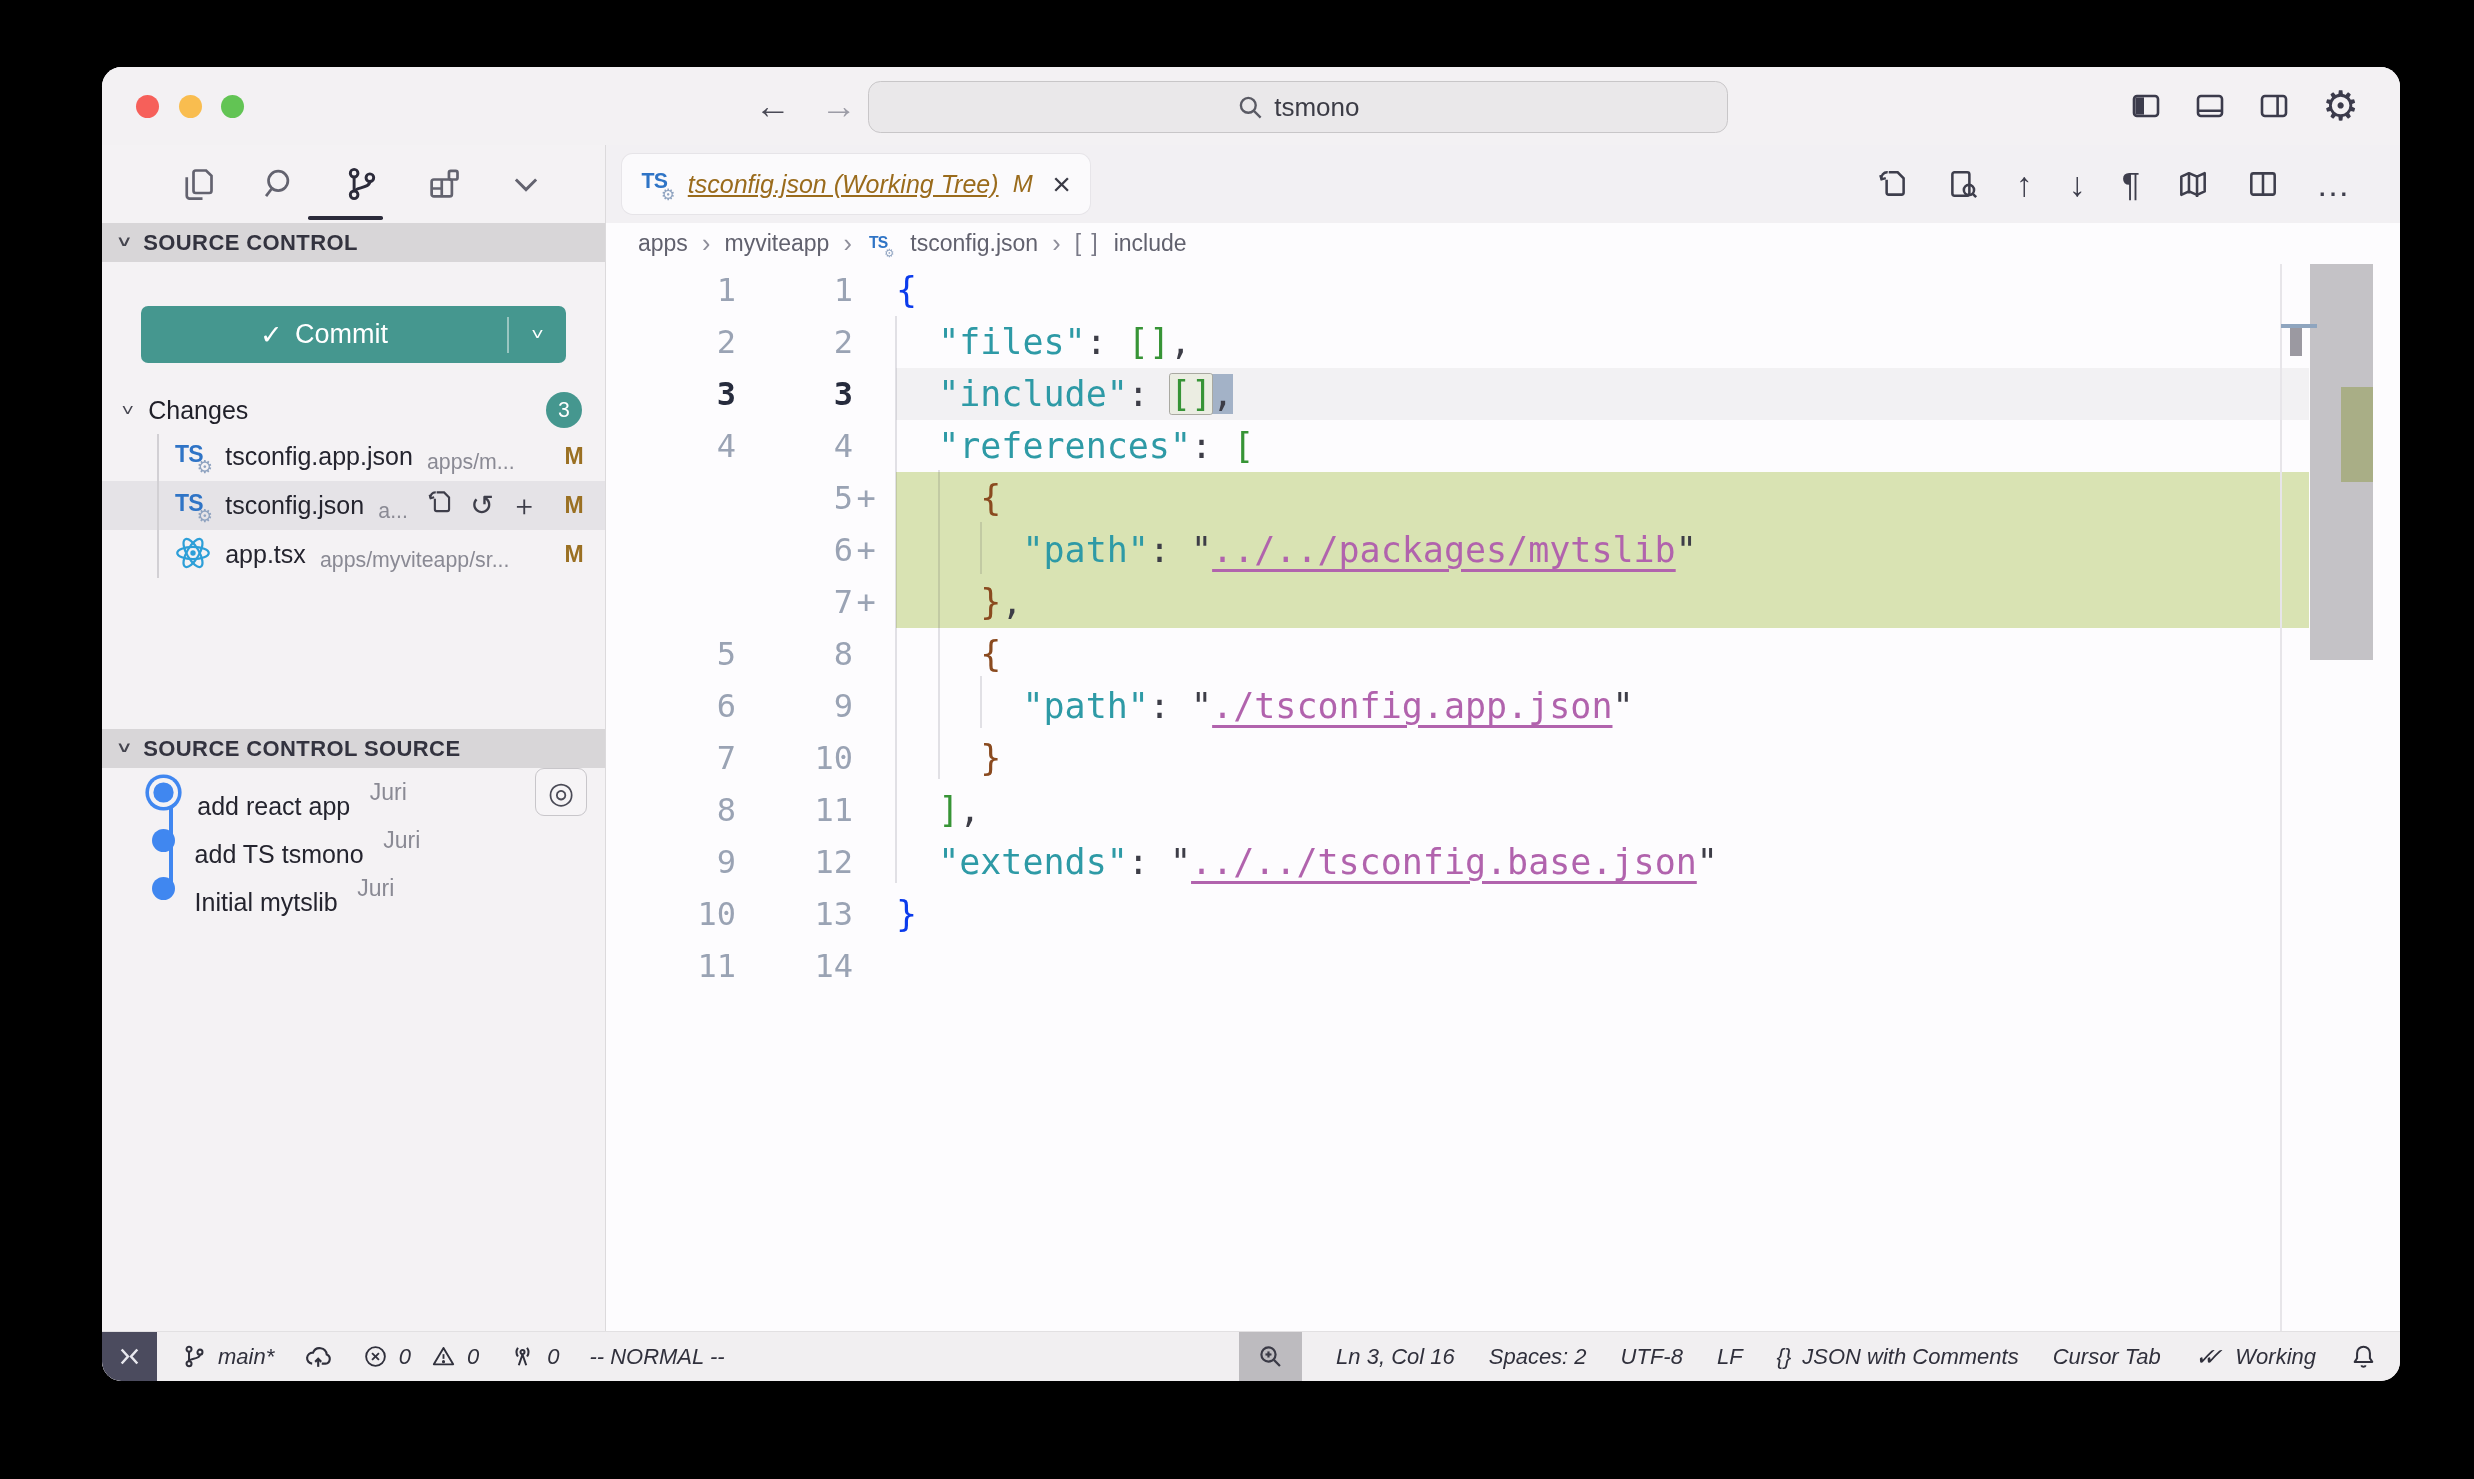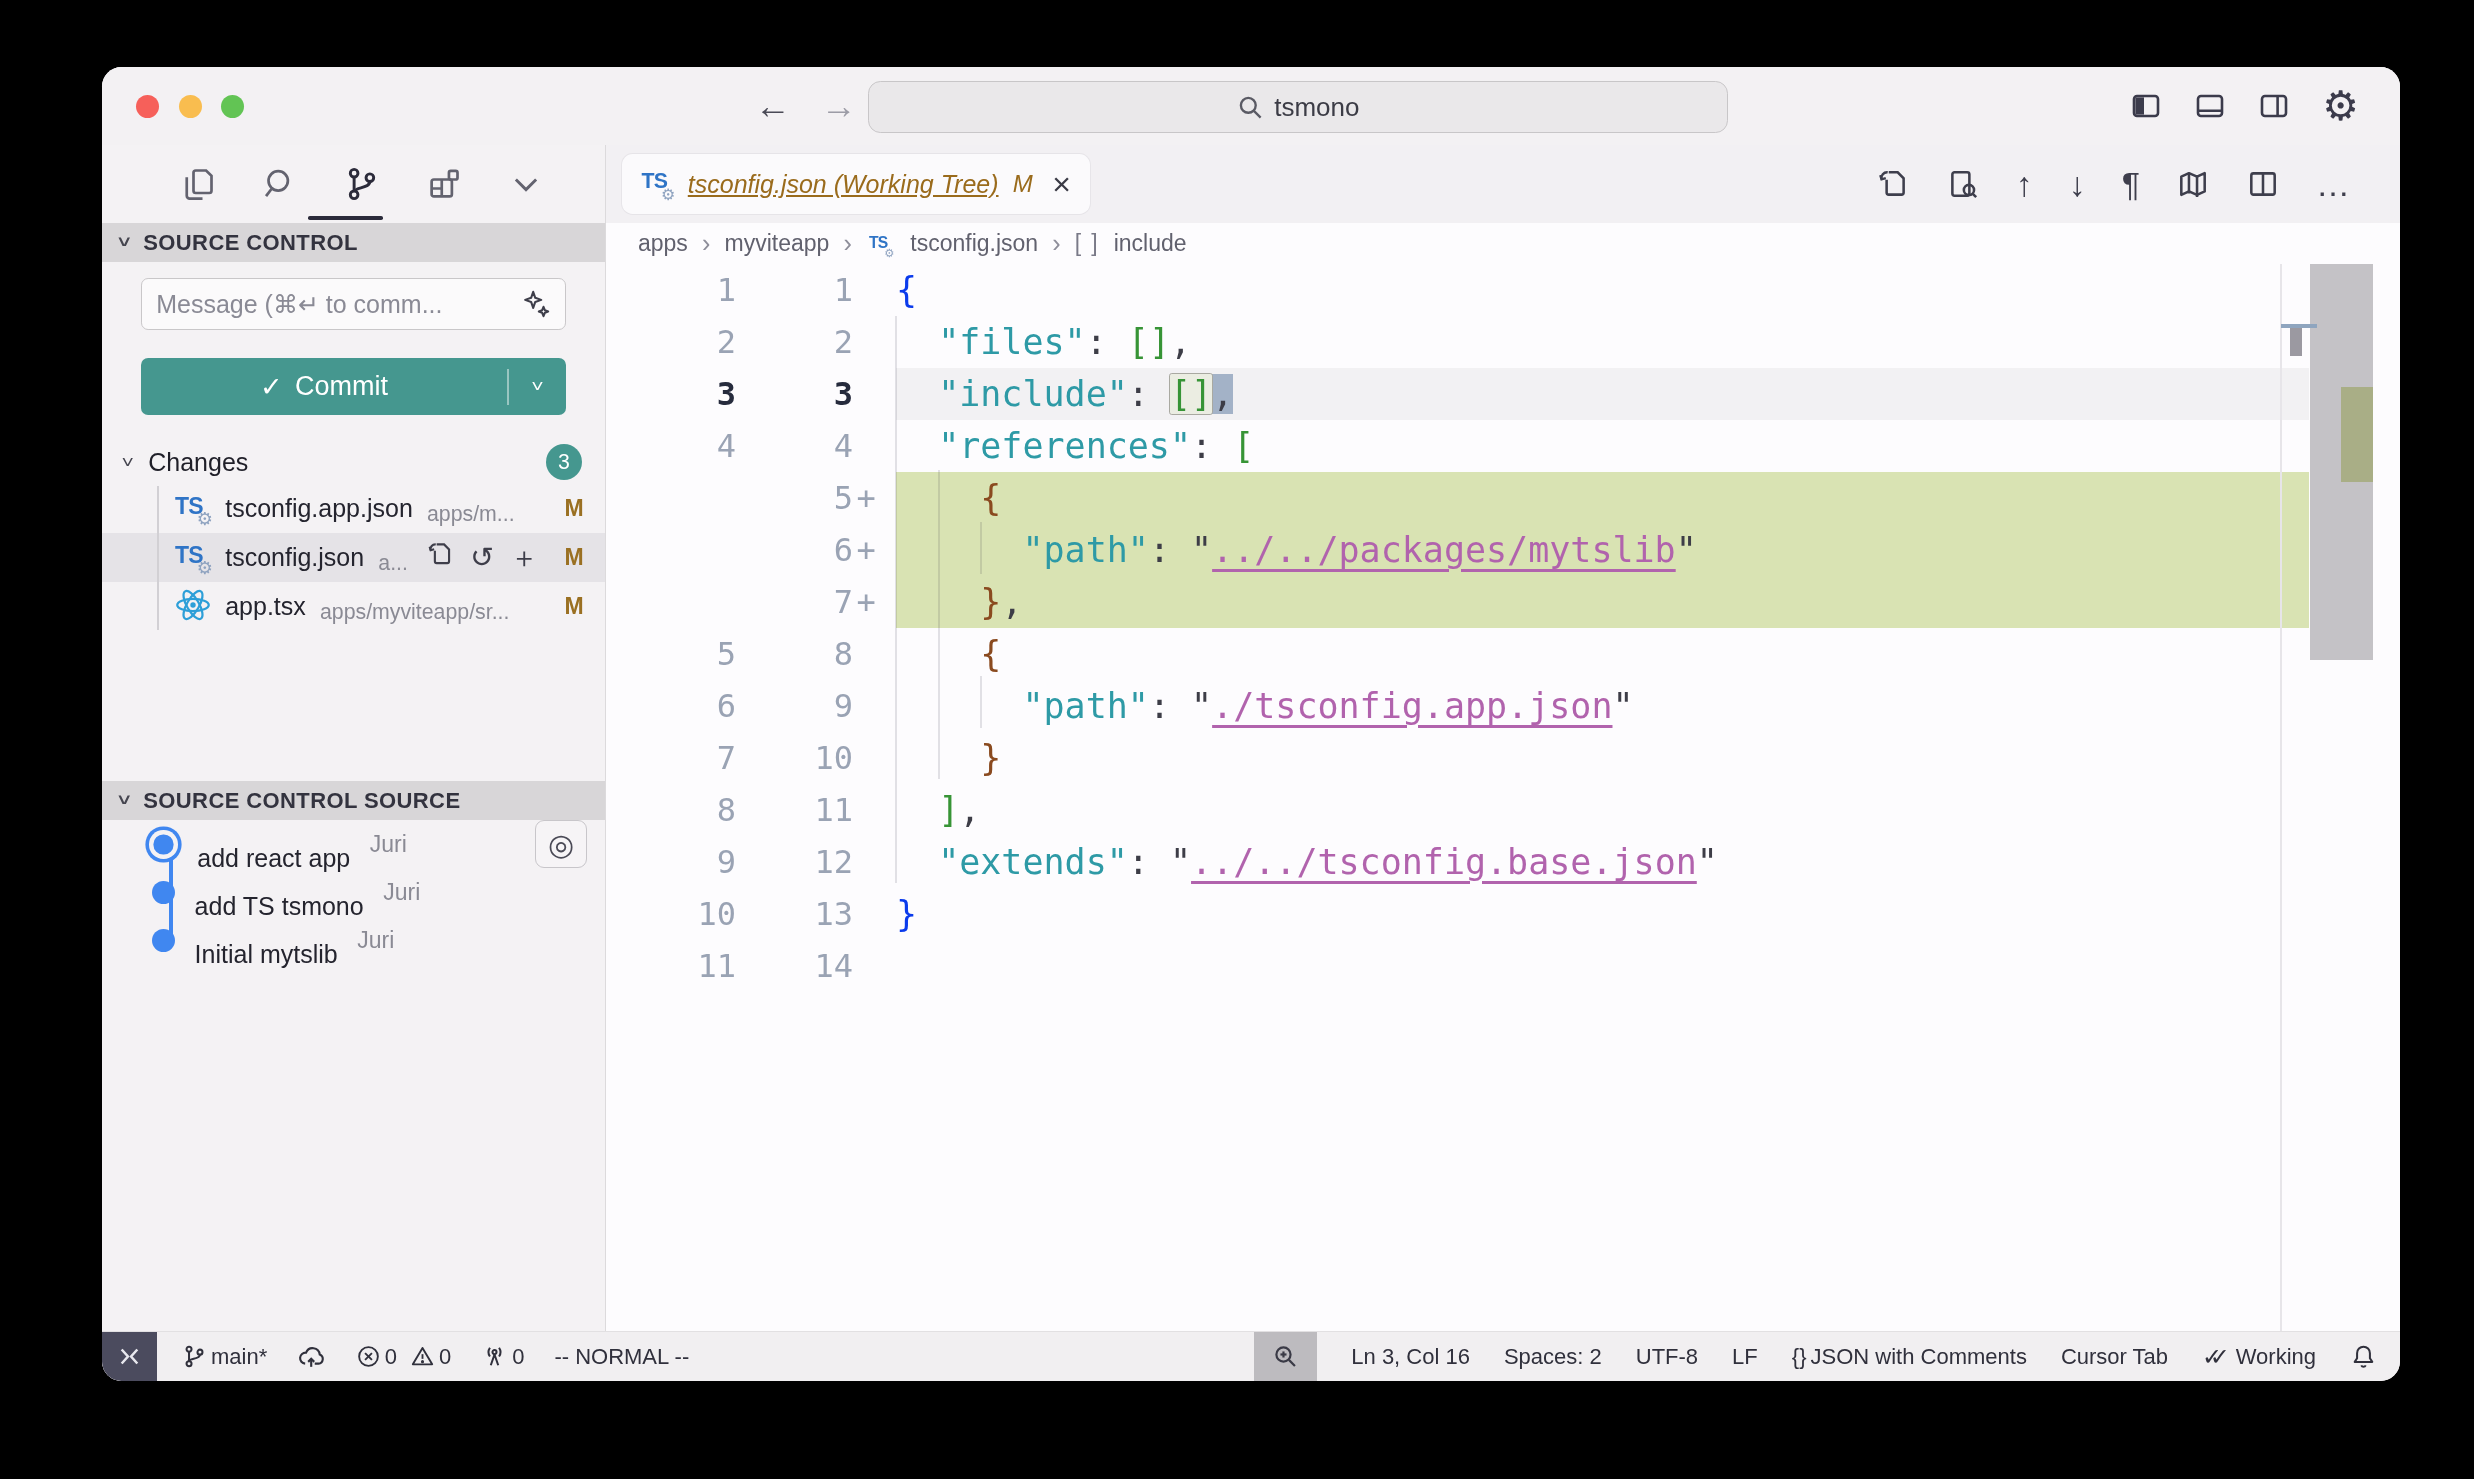--- a/index.html
+++ b/index.html
@@ -114,21 +114,21 @@
   .overview-add { position: absolute; left: 1735px; top: 123px; width: 32px; height: 95px; background:#A9AE86; z-index: 6; }
   .t-hline { position: absolute; left: 1675px; top: 60px; width: 36px; height: 4.4px; background:#8FA5BF; z-index: 7; }
   .t-vbar { position: absolute; left: 1684px; top: 64px; width: 11.6px; height: 28.4px; background:#9B99A1; z-index: 7; }
 
   
   .statusbar { height: 50px; background:#F1EFF1; border-top: 1.8px solid #E2E0E2; display: flex; align-items: stretch;
     font-size: 22px; color:#30303C; flex: 0 0 auto; }
   .remote { width: 55px; background:#4B4B5E; display: flex; align-items: center; justify-content: center;
     border-bottom-left-radius: 18px; }
   .sb-left { display: flex; align-items: center; gap: 30px; padding-left: 25px; }
-  .sb-item { display: flex; align-items: center; gap: 4px; white-space: nowrap; }
+  .sb-item { display: flex; align-items: center; gap: 11px; white-space: nowrap; font-style: italic; }
   .sb-right { margin-left: auto; display: flex; align-items: center; gap: 34px; padding-right: 23px; }
   .zoom-chip { height: 100%; background:#BDBBBF; display: flex; align-items: center; padding: 0 18px; }
   .prettier-checks { letter-spacing: -12.4px; margin-right: 14.2px; font-size: 24px; }
   svg.ic { display: block; }
 </style>
 </head>
 <body>
 
 <div class="screen">
   <div class="window">
@@ -207,27 +207,20 @@
           </span>
           <div class="ab-underline"></div>
         </div>
 
         <div class="section-header">
           <span class="chev">˅</span>
           <span>SOURCE CONTROL</span>
         </div>
 
         <div class="commit-area">
-          <div class="msg-input">
-            <span class="ph">Message (⌘↵ to comm...</span>
-            <svg class="ic" width="30" height="30" viewBox="0 0 16 16" fill="none" stroke="#3E3E4A" stroke-width="1.1" stroke-linejoin="round">
-                <path d="M6.5 1.5l1.1 3.2 3.2 1.1-3.2 1.1-1.1 3.2-1.1-3.2-3.2-1.1 3.2-1.1z"></path>
-                <path d="M12 9.5l.7 1.8 1.8.7-1.8.7-.7 1.8-.7-1.8-1.8-.7 1.8-.7z"></path>
-              </svg>
-          </div>
           <div class="commit-btn">
             <div class="commit-main">
               <span>✓</span>
               <span>Commit</span>
             </div>
             <div class="commit-sep"></div>
             <div class="commit-drop">
               <span class="chev" style="color:#fff">˅</span>
             </div>
           </div>

